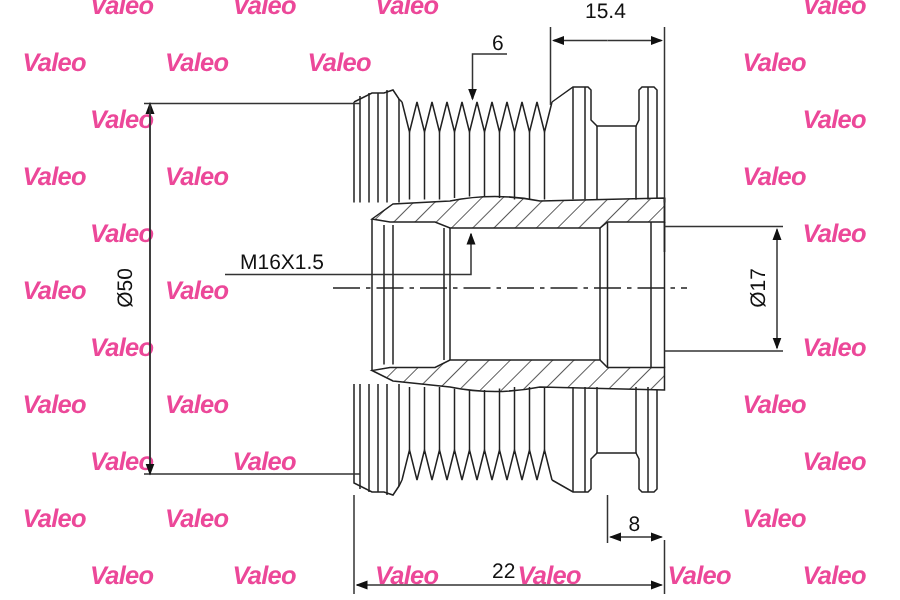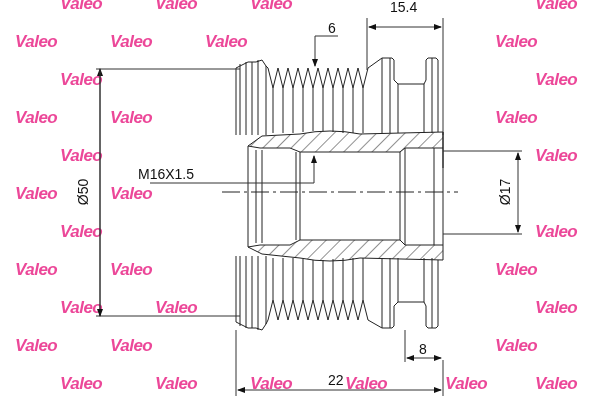--- a/index.html
+++ b/index.html
@@ -164,18 +164,18 @@
         <line x1="236" y1="330" x2="236" y2="396"></line>
         <line x1="443" y1="360" x2="443" y2="396"></line>
         <line x1="340" y1="390" x2="238" y2="390" marker-end="url(#arr)"></line>
         <line x1="340" y1="390" x2="441" y2="390" marker-end="url(#arr)"></line>
       </g>
     </g>
   </svg>
 
   <span class="lbl" style="left:328px;top:21px">6</span>
   <span class="lbl" style="left:390px;top:0">15.4</span>
-  <span class="lbl" style="left:138px;top:167px">M16X1.5</span>
+  <span class="lbl" style="left:160px;top:167px">M16X1.5</span>
   <span class="lbl rot" style="left:70px;top:185px">Ø50</span>
   <span class="lbl rot" style="left:492px;top:185px">Ø17</span>
   <span class="lbl" style="left:419px;top:342px">8</span>
   <span class="lbl" style="left:328px;top:373px">22</span>
 </div>
 
 </body></html>

